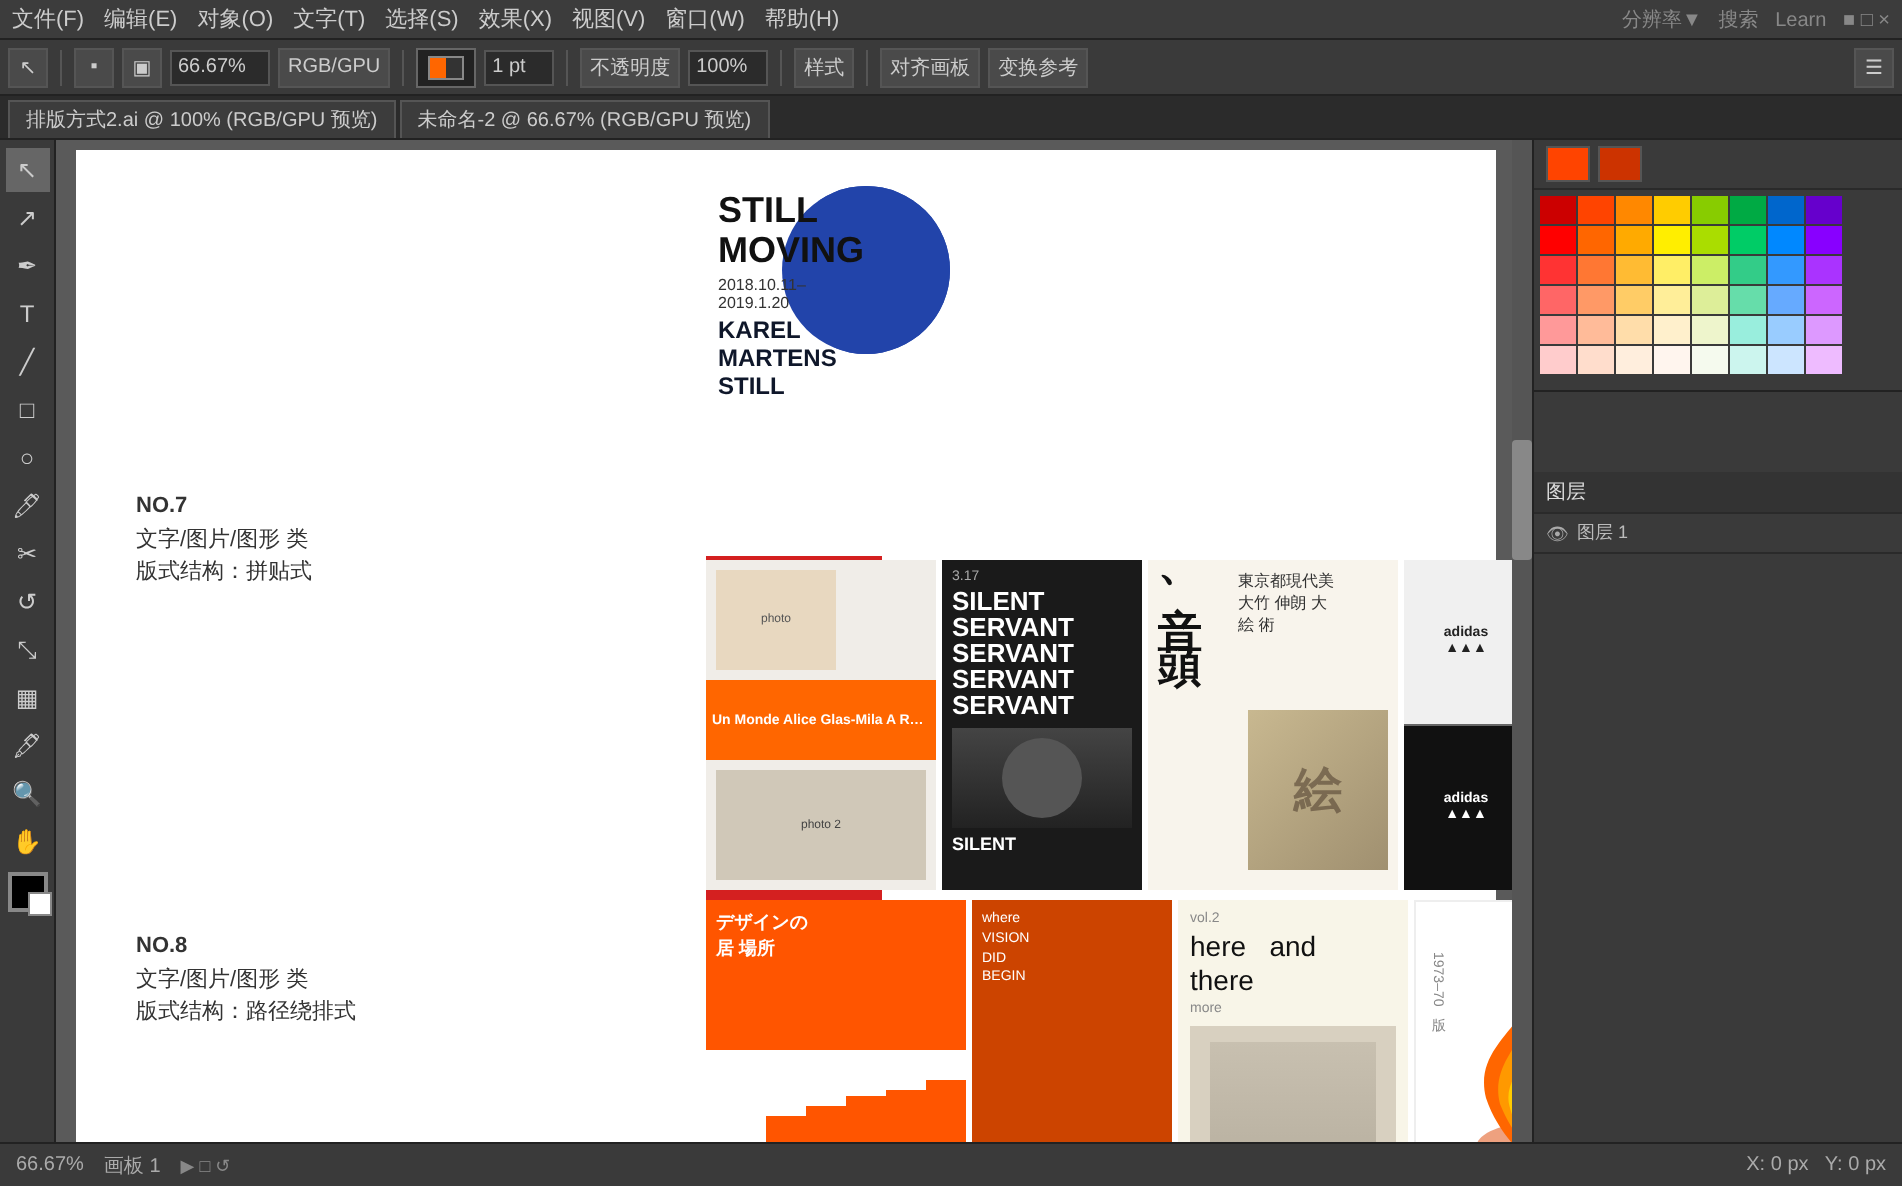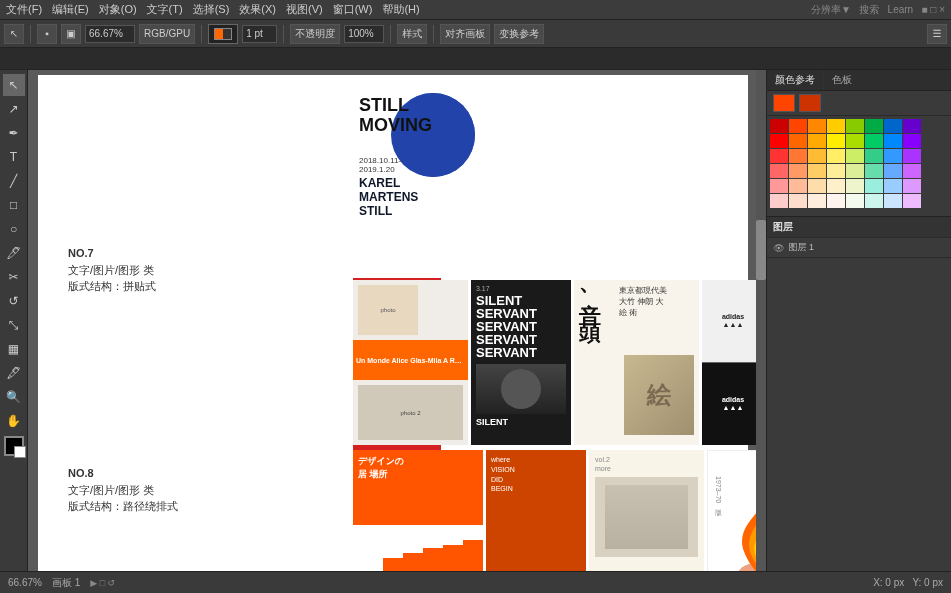--- a/index.html
+++ b/index.html
@@ -247,22 +247,23 @@
       padding: 3px 6px;
       font-size: 10px;
       color: #bbb;
       border-bottom: 1px solid #2a2a2a;
       display: flex;
       align-items: center;
       gap: 4px;
     }
     .panel-header {
       background: #333;
-      font-weight: bold;
+      font-weight: normal;
       color: #ddd;
+      margin-top: 40px;
     }
 
     .color-preview-box {
       width: 22px;
       height: 18px;
       border: 1px solid #555;
     }
   </style>
 </head>
 <body>
@@ -299,20 +300,22 @@
   <div class="toolbar-btn">样式</div>
   <div class="toolbar-sep"></div>
   <div class="toolbar-btn">对齐画板</div>
   <div class="toolbar-btn">变换参考</div>
   <div style="margin-left:auto;">
     <div class="toolbar-btn">☰</div>
   </div>
 </div>
 
 <div class="tab-bar">
+  <div class="tab">排版方式2.ai @ 100% (RGB/GPU 预览)</div>
+  <div class="tab">未命名-2 @ 66.67% (RGB/GPU 预览)</div>
 </div>
 
 <div class="main-area">
 
   <div class="left-sidebar">
     <div class="tool-btn active">↖</div>
     <div class="tool-btn">↗</div>
     <div class="tool-btn">✒</div>
     <div class="tool-btn">T</div>
     <div class="tool-btn">╱</div>
@@ -352,21 +355,21 @@
 
         <div class="poster" style="width:125px; height:190px; background:#fff; padding:6px; position:relative; overflow:hidden;">
           <svg width="115" height="90" viewBox="0 0 115 90" style="position:absolute;top:5px;right:0;">
             <circle cx="70" cy="45" r="42" fill="#2244aa"></circle>
             <rect x="0" y="10" width="55" height="75" fill="#ffffff"></rect>
             <circle cx="70" cy="45" r="42" fill="#2244aa" clip-path="url(#clip1)"></circle>
           </svg>
           <div style="font-size:18px; font-weight:900; color:#111; line-height:1.1; position:relative; z-index:2; margin-top:5px;">
             STILL<br>MOVING
           </div>
-          <div style="font-size:8px; color:#333; margin-top:20px; position:relative; z-index:2;">
+          <div style="font-size:8px; color:#333; margin-top:2px; position:relative; z-index:2;">
             2018.10.11–<br>2019.1.20
           </div>
           <div style="font-size:12px; font-weight:900; color:#0f172a; position:relative; z-index:2; margin-top:2px;">
             KAREL<br>MARTENS<br>STILL
           </div>
         </div>
 
 
         <div class="poster" style="width:88px; height:190px; background:#d42020; padding:5px; overflow:hidden;">
           <div style="color:white; font-size:6px; line-height:1.5; word-break:break-all;">
@@ -463,20 +466,23 @@
 
         <div class="poster" style="width:100px; height:150px; overflow:hidden; position:relative; background:#cc4400;">
           <div style="padding:5px; color:white; font-size:7px; line-height:1.4;">
             where<br>VISION<br>DID<br>BEGIN
           </div>
 
         </div>
 
         <div class="poster" style="width:115px; height:150px; background:#f8f5e8; padding:6px; overflow:hidden;">
           <div style="font-size:7px; color:#888; margin-bottom:2px;">vol.2</div>
+          <div style="font-size:14px; color:#111; font-weight:300; line-height:1.2;">
+            here &nbsp; and &nbsp; there
+          </div>
           <div style="font-size:7px; color:#888; margin-top:2px;">more</div>
 
           <div style="margin-top:5px; width:103px; height:80px; background:#d8d0c0; overflow:hidden; display:flex; align-items:center; justify-content:center;">
             <div style="width:80%; height:80%; background:linear-gradient(#c8c0b0,#b8b0a0);"></div>
           </div>
         </div>
 
         <div class="poster" style="width:120px; height:150px; background:#fff; overflow:hidden; position:relative; border:1px solid #eee;">
           <div style="position:absolute; top:3px; right:3px; font-size:7px; color:#555; text-align:right; line-height:1.3;">David Shrigley 版集<br>at Handscape</div>
           <div style="position:absolute; top:25px; left:5px; font-size:7px; color:#888; writing-mode:vertical-rl;">1973–70版</div>
@@ -495,24 +501,20 @@
     </div>
 
     <div class="scroll-indicator">
       <div class="scroll-thumb"></div>
     </div>
 
   </div>
 
   <div class="right-panel">
 
-    <div style="display:flex; background:#2e2e2e; border-bottom:1px solid #222;">
-      <div style="padding:3px 8px; font-size:10px; color:#ddd; border-right:1px solid #333; cursor:pointer;">颜色参考</div>
-      <div style="padding:3px 8px; font-size:10px; color:#aaa; cursor:pointer;">色板</div>
-    </div>
 
     <div class="panel-item">
       <div class="color-preview-box" style="background:#ff4400;"></div>
       <div class="color-preview-box" style="background:#cc3300;"></div>
     </div>
 
     <div style="padding:3px; display:grid; grid-template-columns:repeat(8,18px); gap:1px;">
       <div style="width:18px;height:14px;background:#cc0000;"></div>
       <div style="width:18px;height:14px;background:#ff4400;"></div>
       <div style="width:18px;height:14px;background:#ff8800;"></div>

